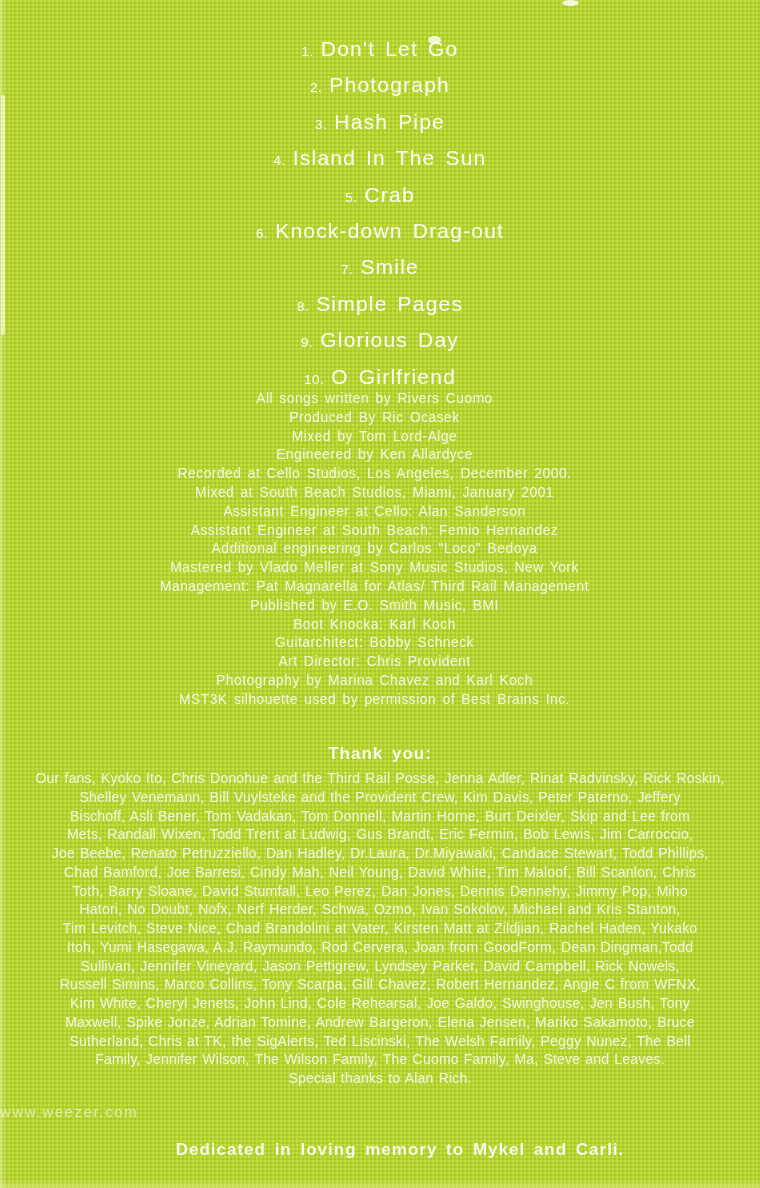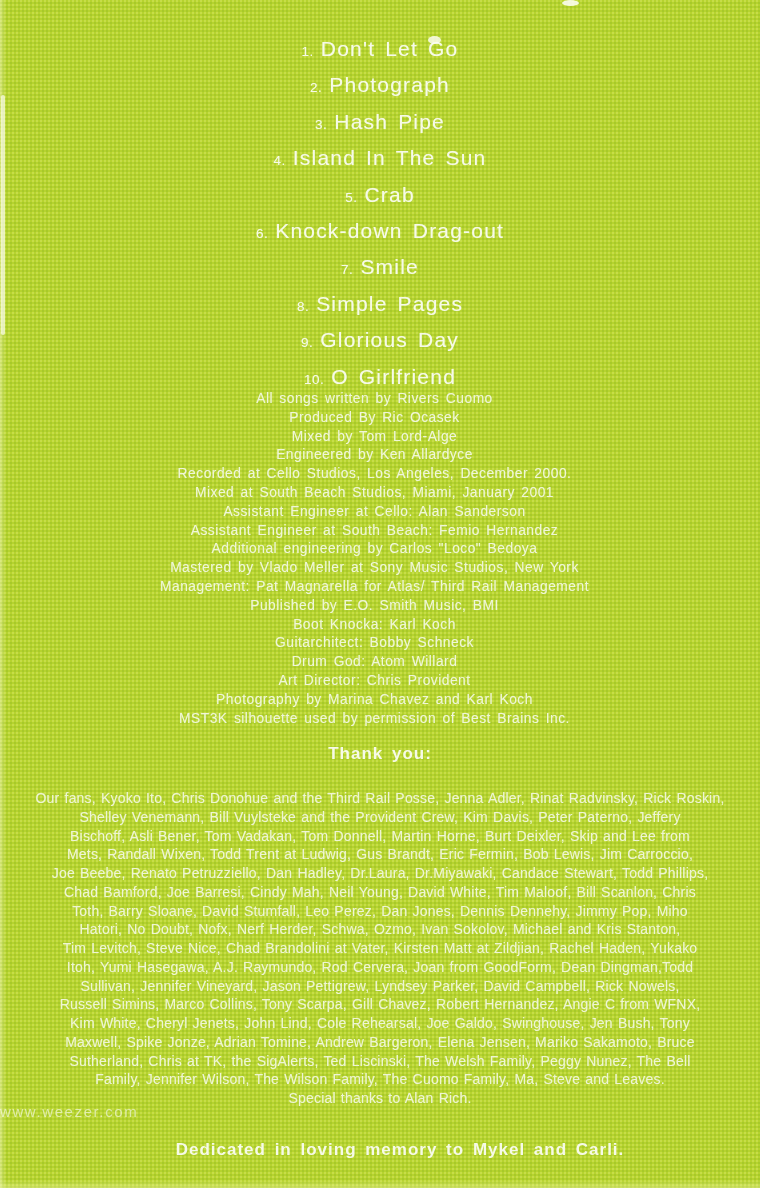--- a/index.html
+++ b/index.html
@@ -59,21 +59,20 @@
   .thanks-heading {
     position: absolute; top: 744px; left: 0; right: 0;
     text-align: center;
     font-size: 17px; font-weight: bold;
     letter-spacing: 1px; word-spacing: 3px;
     color: #f6fae8;
   }
   .thanks {
     position: absolute; top: 769px; left: 16px; right: 16px;
     text-align: center;
-    margin-top: 20px;
   }
   .thanks-line {
     line-height: 18.75px;
     font-size: 14px;
     letter-spacing: 0.2px;
     word-spacing: 1px;
     color: #eef5d4;
     text-shadow: 0 0 1px rgba(238,245,212,0.35);
     white-space: nowrap;
   }
@@ -148,21 +147,20 @@
     <div class="credit-line">Recorded at Cello Studios, Los Angeles, December 2000.</div>
     <div class="credit-line">Mixed at South Beach Studios, Miami, January 2001</div>
     <div class="credit-line">Assistant Engineer at Cello: Alan Sanderson</div>
     <div class="credit-line">Assistant Engineer at South Beach: Femio Hernandez</div>
     <div class="credit-line">Additional engineering by Carlos "Loco" Bedoya</div>
     <div class="credit-line">Mastered by Vlado Meller at Sony Music Studios, New York</div>
     <div class="credit-line">Management: Pat Magnarella for Atlas/ Third Rail Management</div>
     <div class="credit-line">Published by E.O. Smith Music, BMI</div>
     <div class="credit-line">Boot Knocka: Karl Koch</div>
     <div class="credit-line">Guitarchitect: Bobby Schneck</div>
-    <div class="credit-line">Drum God: Atom Willard</div>
     <div class="credit-line">Art Director: Chris Provident</div>
     <div class="credit-line">Photography by Marina Chavez and Karl Koch</div>
     <div class="credit-line">MST3K silhouette used by permission of Best Brains Inc.</div>
   </div>
 
   <div class="thanks-heading">Thank you:</div>
 
   <div class="thanks">
     <div class="thanks-line">Our fans, Kyoko Ito, Chris Donohue and the Third Rail Posse, Jenna Adler, Rinat Radvinsky, Rick Roskin,</div>
     <div class="thanks-line">Shelley Venemann, Bill Vuylsteke and the Provident Crew, Kim Davis, Peter Paterno, Jeffery</div>

